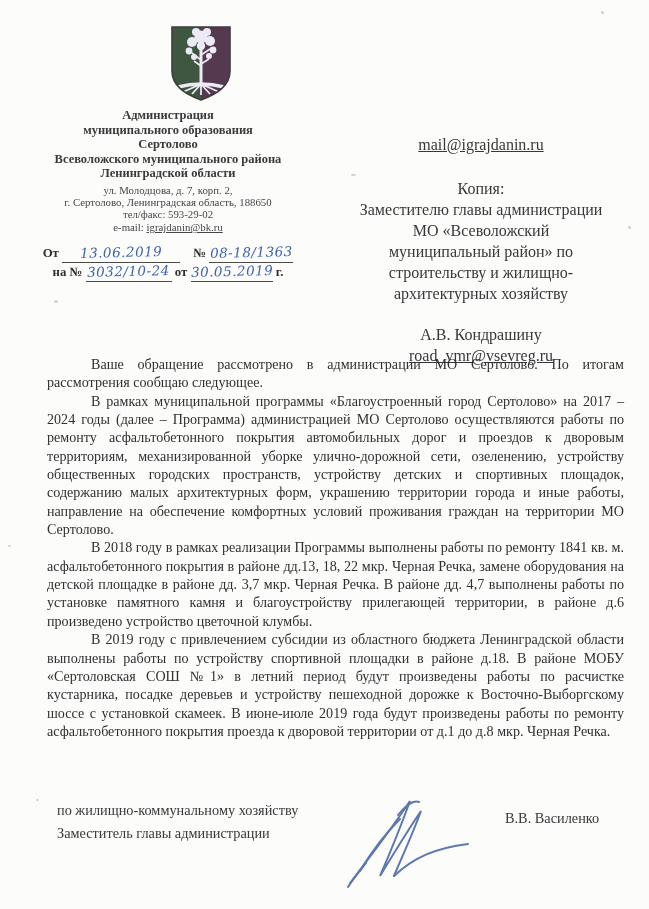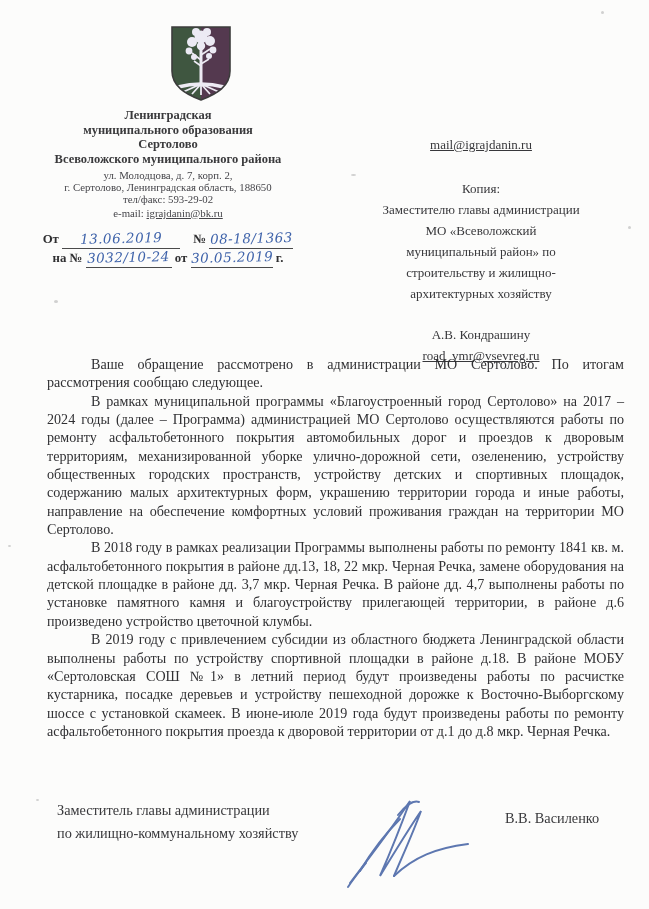--- a/index.html
+++ b/index.html
@@ -19,21 +19,21 @@
   .ref-block{margin-top:10px;font-size:12.8px;color:#2f2f31;}
   .ref-row{line-height:17px;white-space:nowrap;}
   .ref-label{font-weight:bold;}
   .hand{
     font-family:"DejaVu Serif",serif;font-style:italic;
     color:#3f63aa;font-size:13.5px;letter-spacing:.5px;
     display:inline-block;transform:rotate(-1.5deg);
   }
   .hline{display:inline-block;border-bottom:1px solid #4a4a4a;text-align:center;}
   
-  .right-col{position:absolute;left:333px;top:134px;width:296px;text-align:center;font-size:13px;line-height:21px;color:#38383b;}
+  .right-col{position:absolute;left:333px;top:134px;width:296px;text-align:center;font-size:16px;line-height:21px;color:#38383b;}
   .right-col .gap{height:23px;}
   .right-col .gap2{height:20px;}
   
   .body-text{
     position:absolute;left:47px;top:355px;width:577px;
     font-size:14.1px;line-height:18.35px;text-align:justify;color:#303033;
   }
   .body-text p{margin:0;text-indent:44px;}
   
   .sig-title{position:absolute;left:57px;top:799px;font-size:14.3px;line-height:22.5px;color:#38383b;}
@@ -75,24 +75,25 @@
           <circle cx="26" cy="33" r="3"></circle>
           <circle cx="41" cy="32" r="3"></circle>
         </g>
 
         <path d="M10,63 Q33,57 56,63" stroke="#edeaf3" stroke-width="3.4" fill="none"></path>
         <path d="M33,60 L15,68 M33,60 L24,70 M33,60 L33,71 M33,60 L42,70 M33,60 L51,68 M12,63 L8,66 M54,63 L58,66" stroke="#edeaf3" stroke-width="1.8" fill="none"></path>
       </g>
       <path d="M4,3 H62 V47 C62,62 49,70 33,76 C17,70 4,62 4,47 Z" fill="none" stroke="#3c3c3c" stroke-width="1.6"></path>
     </svg>
 
-    <div class="org-line">Ленинградская</div>
+    <div class="org-line">Администрация</div>
     <div class="org-line">муниципального образования</div>
     <div class="org-line">Сертолово</div>
     <div class="org-line">Всеволожского муниципального района</div>
+    <div class="org-line">Ленинградской области</div>
 
     <div class="addr-line" style="margin-top:4px;text-align:center;">ул. Молодцова, д. 7, корп. 2,</div>
     <div class="addr-line">г. Сертолово, Ленинградская область, 188650</div>
     <div class="addr-line">тел/факс: 593-29-02</div>
     <div class="email-line"><span>e-mail: </span><span class="u">igrajdanin@bk.ru</span></div>
 
     <div class="ref-block">
       <div class="ref-row">
         <span class="ref-label">От</span>
         <span class="hline" style="width:118px;"><span class="hand">13.06.2019</span></span>
@@ -124,22 +125,22 @@
   </div>
 
   <div class="body-text">
     <p>Ваше обращение рассмотрено в администрации МО Сертолово. По итогам рассмотрения сообщаю следующее.</p>
     <p>В рамках муниципальной программы «Благоустроенный город Сертолово» на 2017 – 2024 годы (далее – Программа) администрацией МО Сертолово осуществляются работы по ремонту асфальтобетонного покрытия автомобильных дорог и проездов к дворовым территориям, механизированной уборке улично-дорожной сети, озеленению, устройству общественных городских пространств, устройству детских и спортивных площадок, содержанию малых архитектурных форм, украшению территории города и иные работы, направление на обеспечение комфортных условий проживания граждан на территории МО Сертолово.</p>
     <p>В 2018 году в рамках реализации Программы выполнены работы по ремонту 1841 кв. м. асфальтобетонного покрытия в районе дд.13, 18, 22 мкр. Черная Речка, замене оборудования на детской площадке в районе дд. 3,7 мкр. Черная Речка. В районе дд. 4,7 выполнены работы по установке памятного камня и благоустройству прилегающей территории, в районе д.6 произведено устройство цветочной клумбы.</p>
     <p>В 2019 году с привлечением субсидии из областного бюджета Ленинградской области выполнены работы по устройству спортивной площадки в районе д.18. В районе МОБУ «Сертоловская СОШ №1» в летний период будут произведены работы по расчистке кустарника, посадке деревьев и устройству пешеходной дорожке к Восточно-Выборгскому шоссе с установкой скамеек. В июне-июле 2019 года будут произведены работы по ремонту асфальтобетонного покрытия проезда к дворовой территории от д.1 до д.8 мкр. Черная Речка.</p>
   </div>
 
   <div class="sig-title">
+    <div>по жилищно-коммунальному хозяйству</div>
     <div>Заместитель главы администрации</div>
-    <div>по жилищно-коммунальному хозяйству</div>
   </div>
 
   <svg class="sig-svg" width="150" height="100" viewBox="0 0 150 100" xmlns="http://www.w3.org/2000/svg">
     <g fill="none" stroke="#5d77b0" stroke-width="2" stroke-linecap="round">
       <path d="M12,96 C16,90 22,82 30,72"></path>
       <path d="M14,92 C34,66 58,34 74,10 C66,32 54,62 44,85 C58,62 74,36 85,20 C77,42 66,66 58,85"></path>
       <path d="M58,85 C78,66 100,57 132,53"></path>
       <path d="M62,24 C70,14 78,9 83,11"></path>
       <path d="M24,80 C36,60 52,40 64,28"></path>
     </g>

